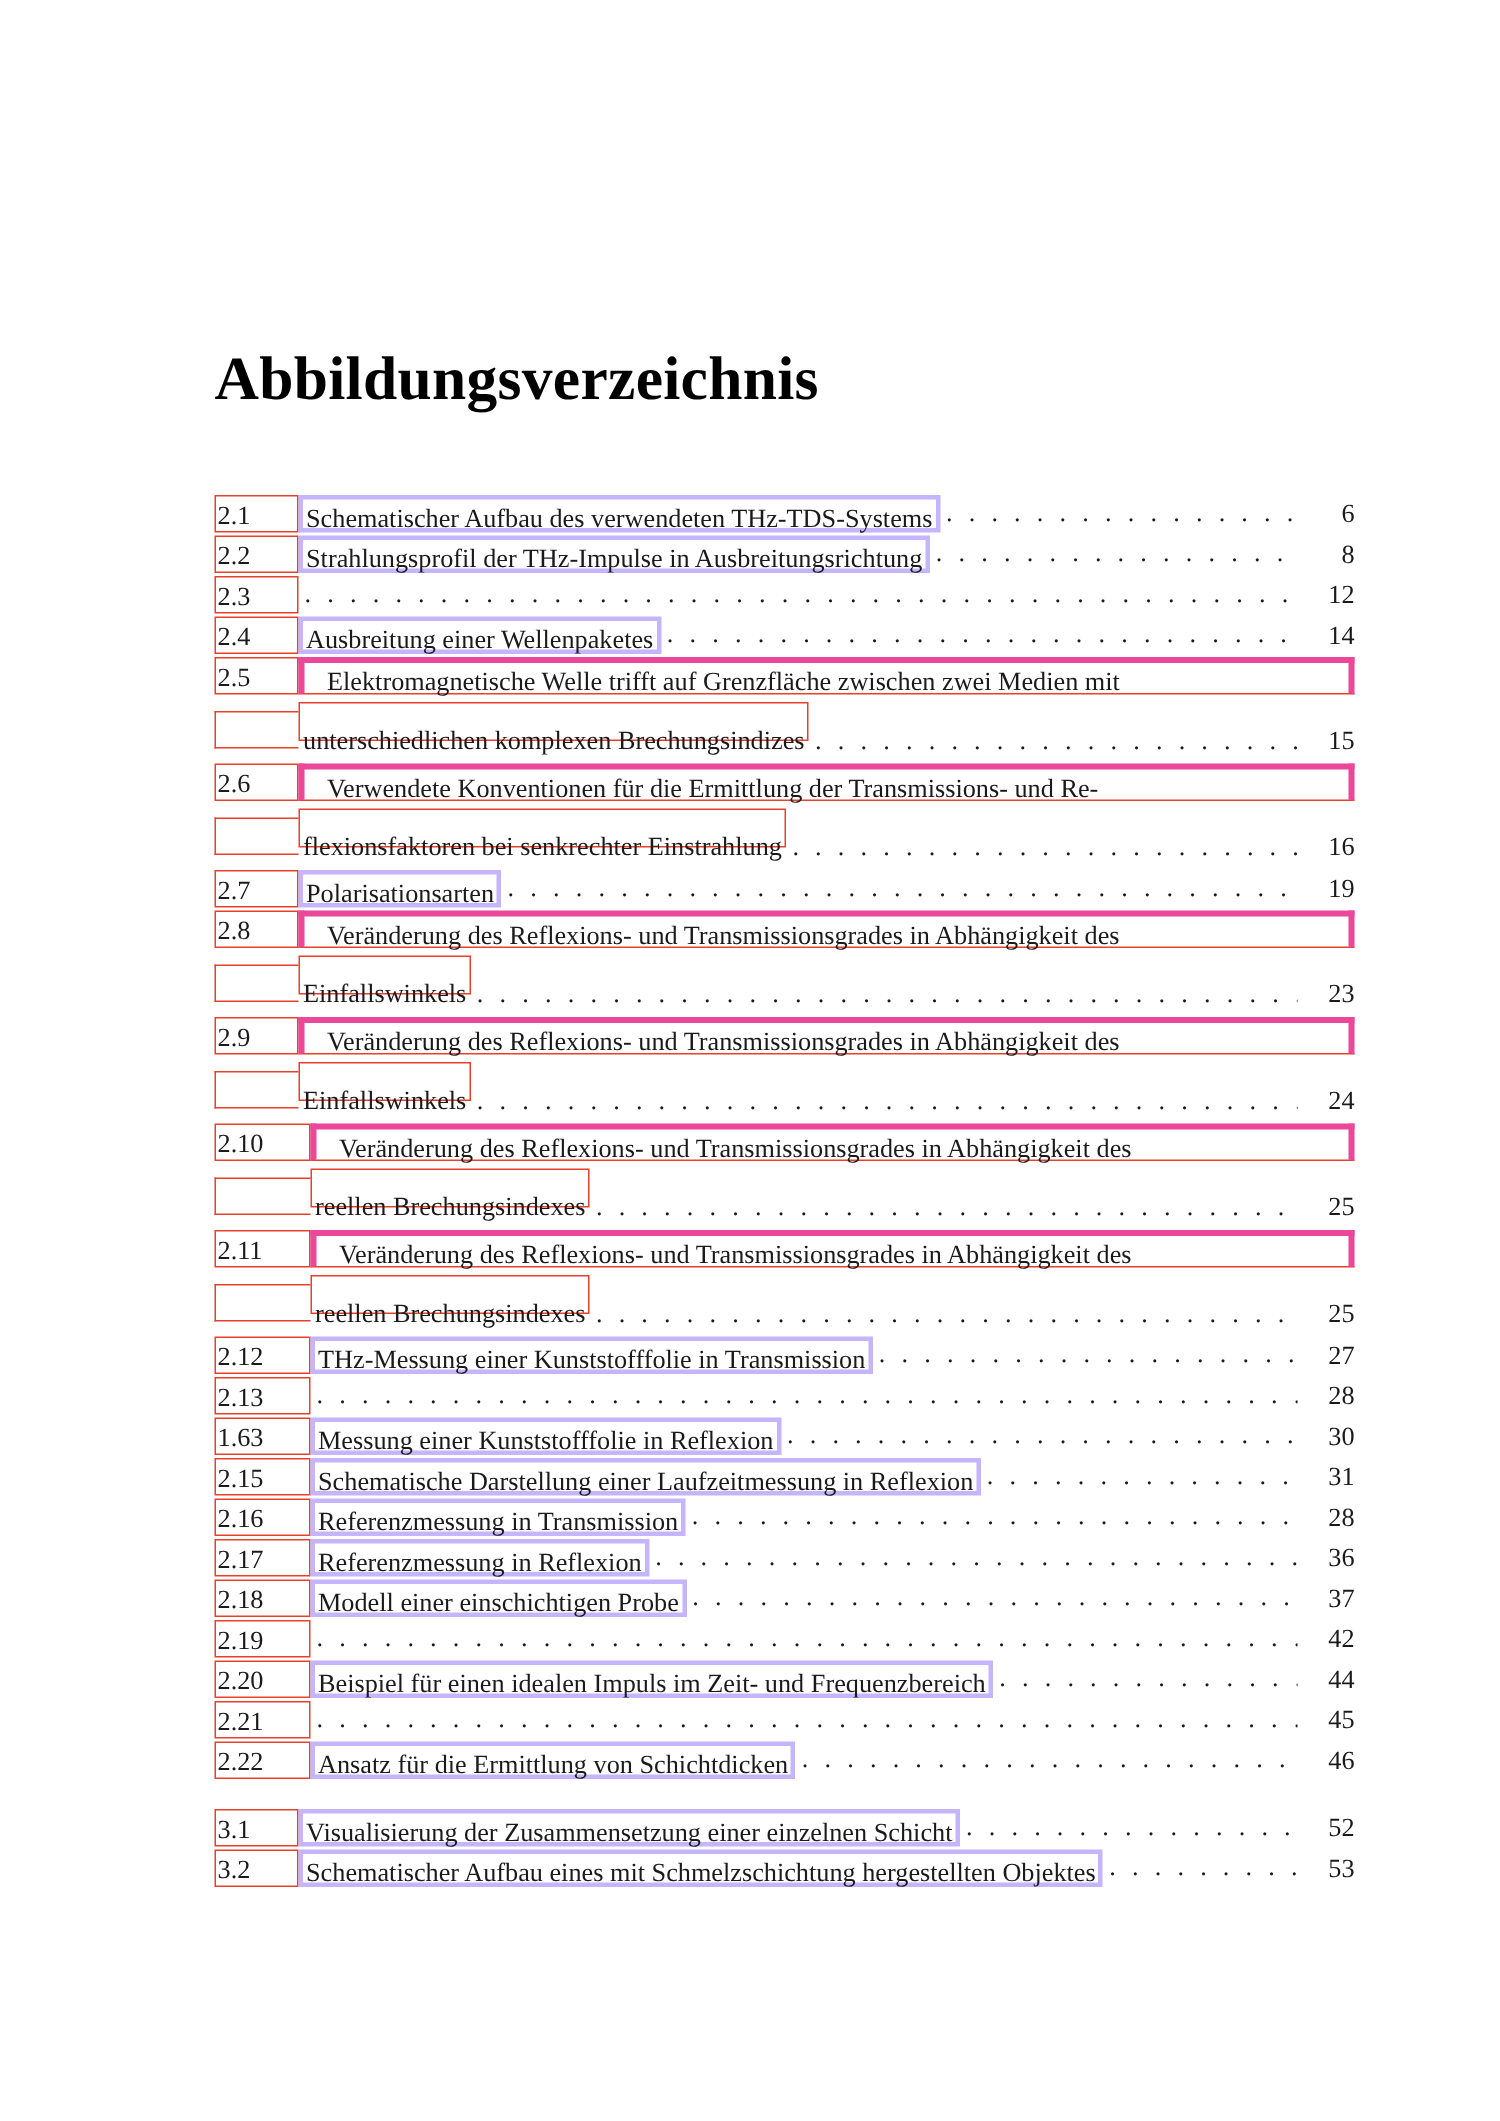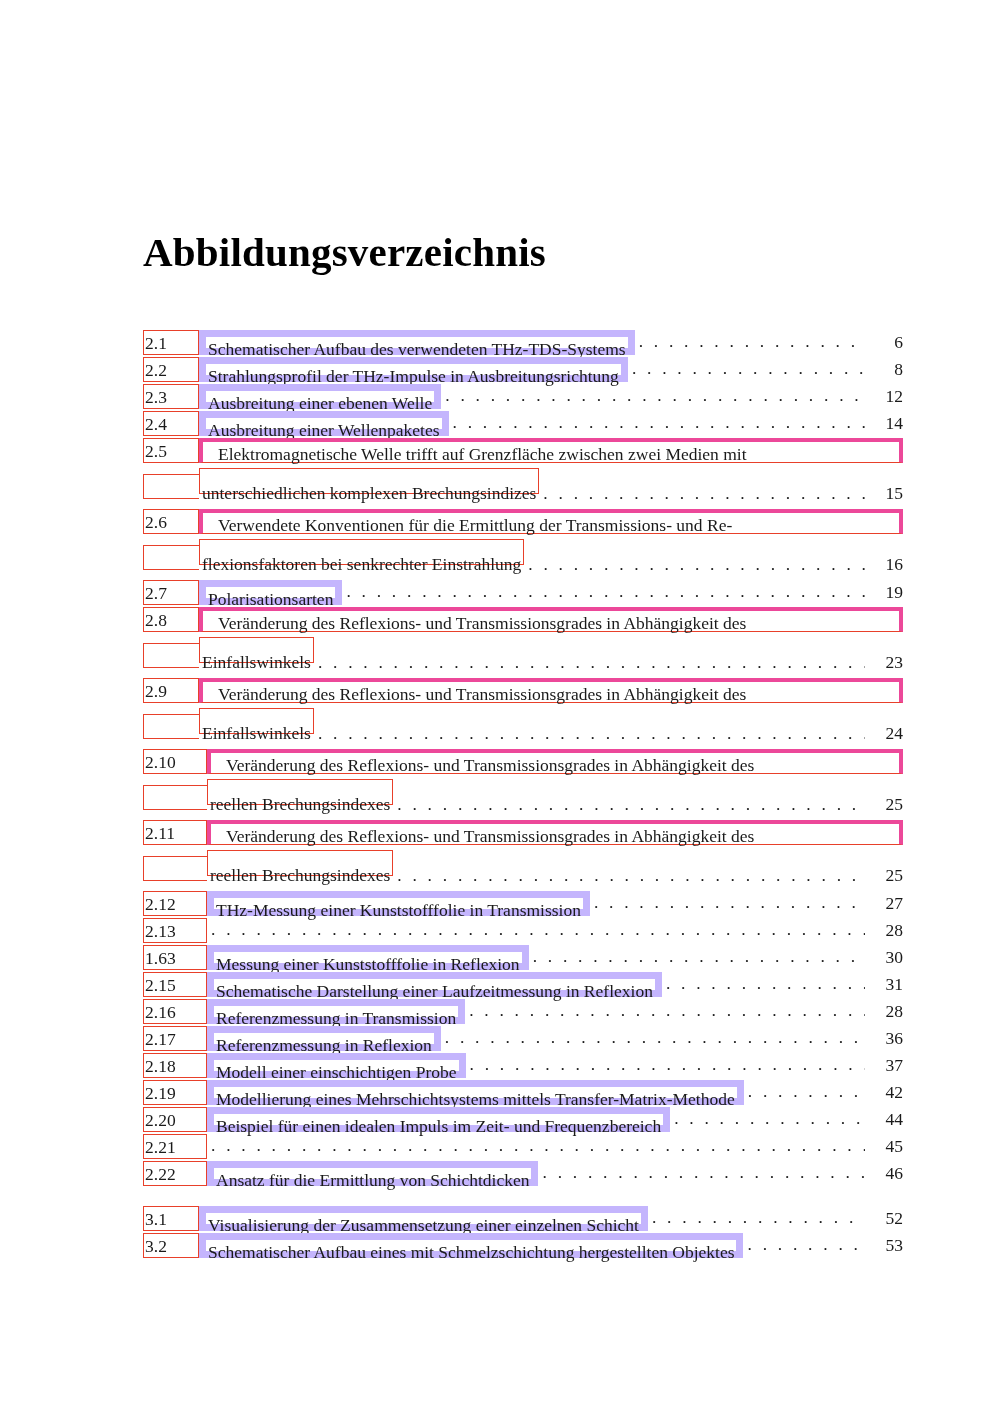--- a/index.html
+++ b/index.html
@@ -60,21 +60,21 @@
     box-sizing: border-box;
     padding-left: 1px;
     height: 25px;
     line-height: 24px;
   }
   .num.wide {
     width: 64px;
     flex: 0 0 64px;
   }
   .titletext {
-    border: 7px solid #c4b5fd;
+    border: 3px solid #c4b5fd;
     box-sizing: border-box;
     padding: 0 2px;
     height: 25px;
     line-height: 24px;
     white-space: nowrap;
   }
   .dots {
     flex: 1 1 auto;
     overflow: hidden;
     white-space: nowrap;
@@ -149,21 +149,20 @@
         <div class="row">
           <span class="num">2.2</span>
           <span class="titletext">Strahlungsprofil der THz-Impulse in Ausbreitungsrichtung</span>
           <span class="dots">. . . . . . . . . . . . . . . . . . . . . . . . . . . . . . . . . . . . . . . . . . . . . . . . . . . . . . . . . . . . </span>
           <span class="pageno">8</span>
         </div>
       </div>
       <div class="entry">
         <div class="row">
           <span class="num">2.3</span>
-          <span class="titletext">Ausbreitung einer ebenen Welle</span>
           <span class="dots">. . . . . . . . . . . . . . . . . . . . . . . . . . . . . . . . . . . . . . . . . . . . . . . . . . . . . . . . . . . . </span>
           <span class="pageno">12</span>
         </div>
       </div>
       <div class="entry">
         <div class="row">
           <span class="num">2.4</span>
           <span class="titletext">Ausbreitung einer Wellenpaketes</span>
           <span class="dots">. . . . . . . . . . . . . . . . . . . . . . . . . . . . . . . . . . . . . . . . . . . . . . . . . . . . . . . . . . . . </span>
           <span class="pageno">14</span>
@@ -300,21 +299,20 @@
         <div class="row">
           <span class="num wide">2.18</span>
           <span class="titletext">Modell einer einschichtigen Probe</span>
           <span class="dots">. . . . . . . . . . . . . . . . . . . . . . . . . . . . . . . . . . . . . . . . . . . . . . . . . . . . . . . . . . . . </span>
           <span class="pageno">37</span>
         </div>
       </div>
       <div class="entry">
         <div class="row">
           <span class="num wide">2.19</span>
-          <span class="titletext">Modellierung eines Mehrschichtsystems mittels Transfer-Matrix-Methode</span>
           <span class="dots">. . . . . . . . . . . . . . . . . . . . . . . . . . . . . . . . . . . . . . . . . . . . . . . . . . . . . . . . . . . . </span>
           <span class="pageno">42</span>
         </div>
       </div>
       <div class="entry">
         <div class="row">
           <span class="num wide">2.20</span>
           <span class="titletext">Beispiel für einen idealen Impuls im Zeit- und Frequenzbereich</span>
           <span class="dots">. . . . . . . . . . . . . . . . . . . . . . . . . . . . . . . . . . . . . . . . . . . . . . . . . . . . . . . . . . . . </span>
           <span class="pageno">44</span>

